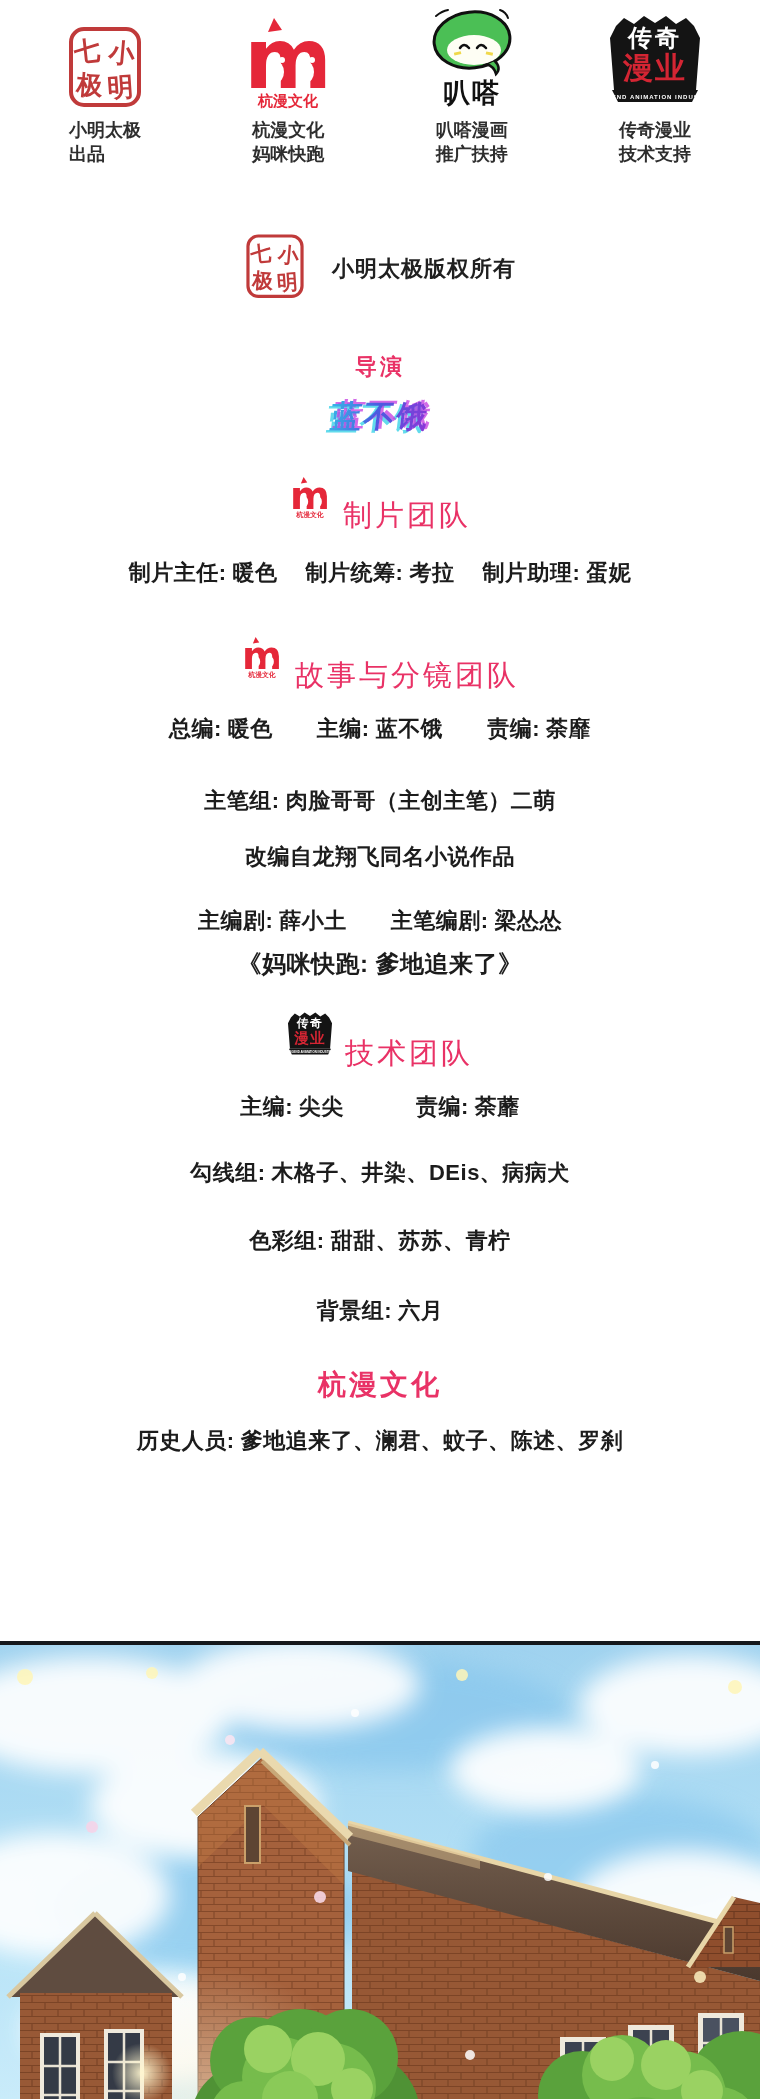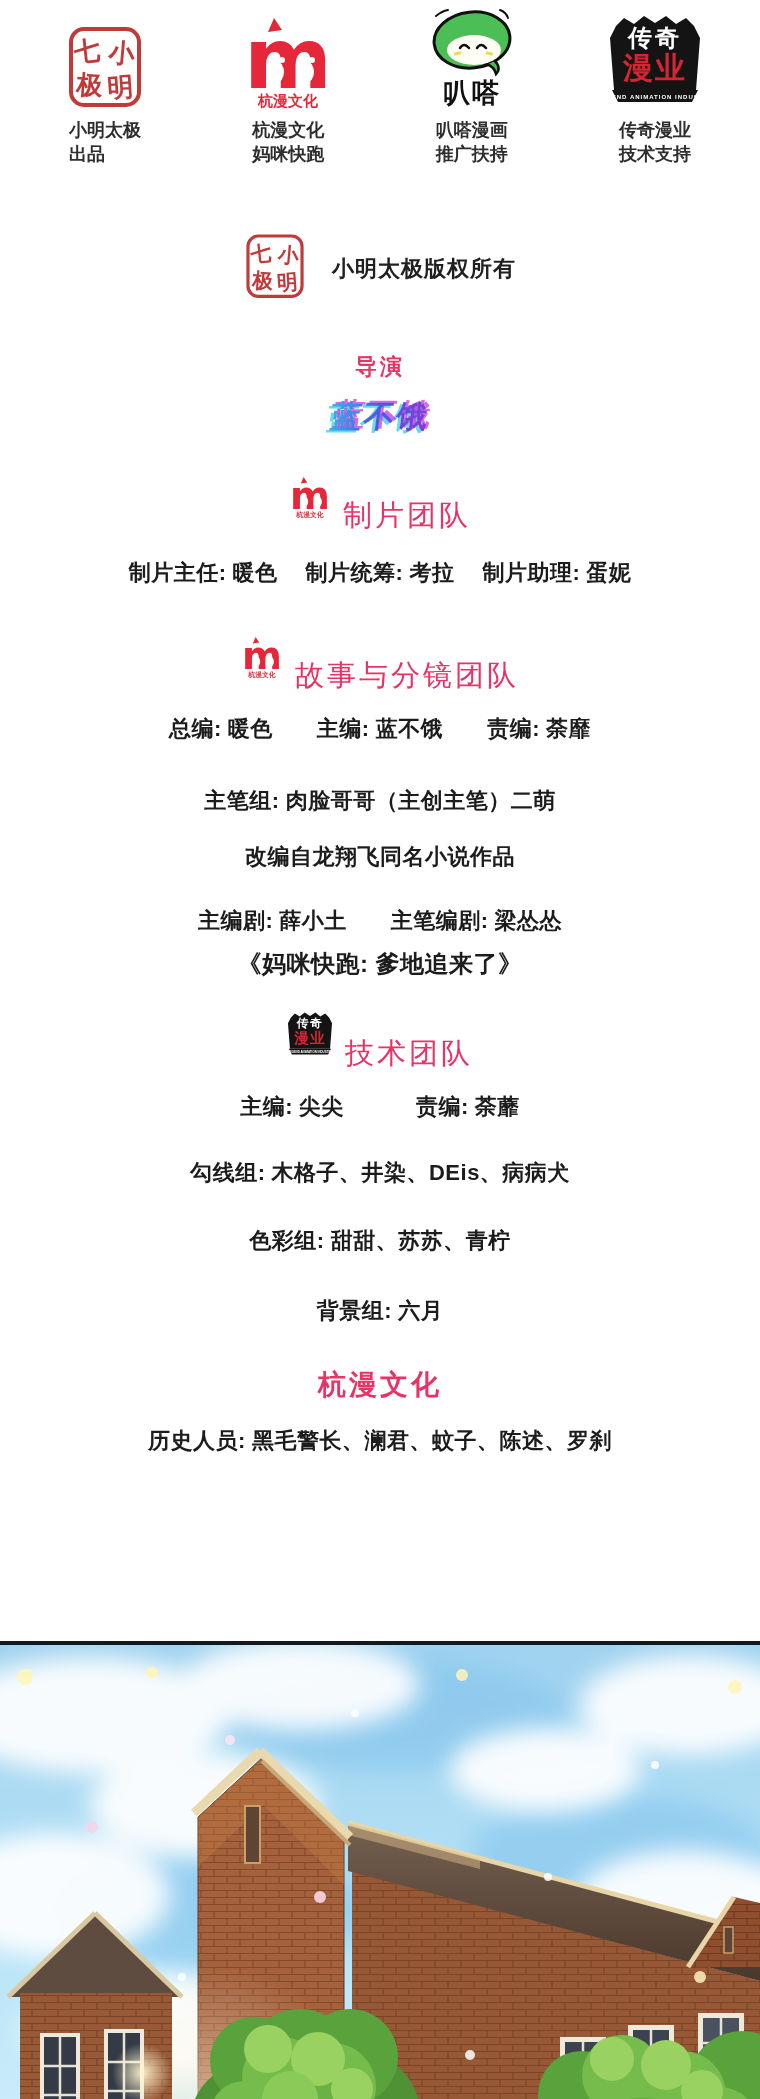--- a/index.html
+++ b/index.html
@@ -274,21 +274,21 @@
     <span class="pair">
         <span class="role">背景组:</span>
         <span class="nm">六月</span>
       </span>
   </div>
 
   <div class="thanks-heading pink">杭漫文化</div>
   <div class="credit-line l-hist">
     <span class="pair">
         <span class="role">历史人员:</span>
-        <span class="nm">黑毛警长、澜君、蚊子、陈述、罗刹</span>
+        <span class="nm">爹地追来了、澜君、蚊子、陈述、罗刹</span>
       </span>
   </div>
 
   <div class="panel">
     <svg width="760" height="573" viewBox="0 0 760 573">
       <defs>
         <linearGradient id="sky" x1="0" y1="0" x2="0" y2="1">
           <stop offset="0" stop-color="#9fd2ef"></stop>
             <stop offset=".5" stop-color="#b7e3f7"></stop>
             <stop offset="1" stop-color="#d6f1fc"></stop>

